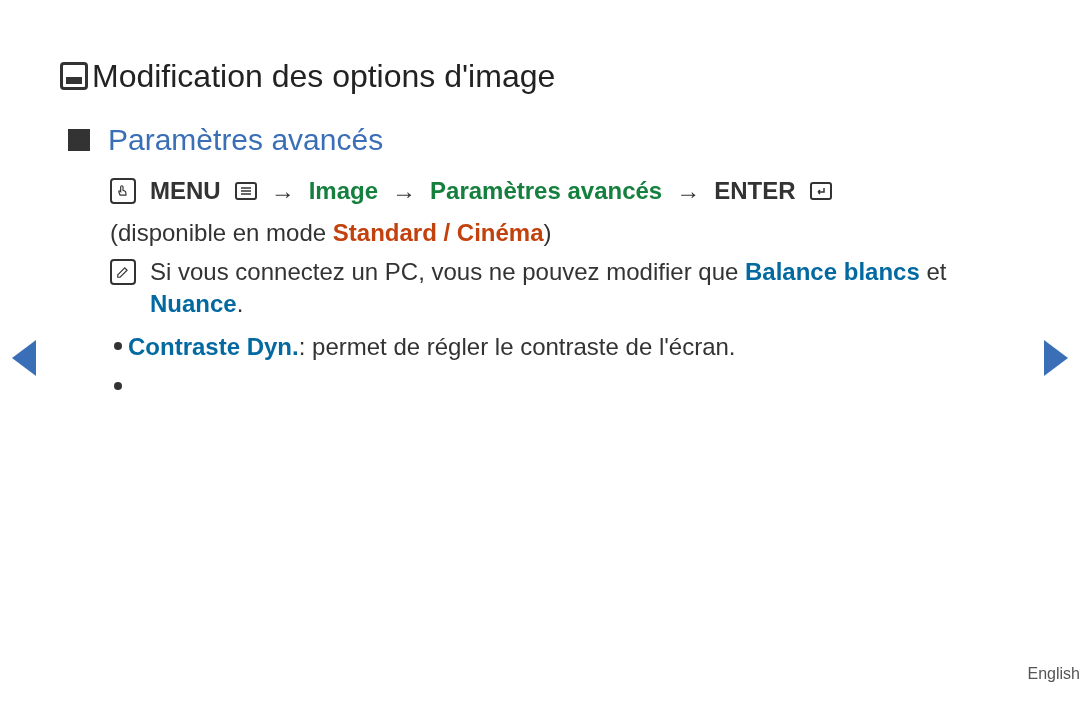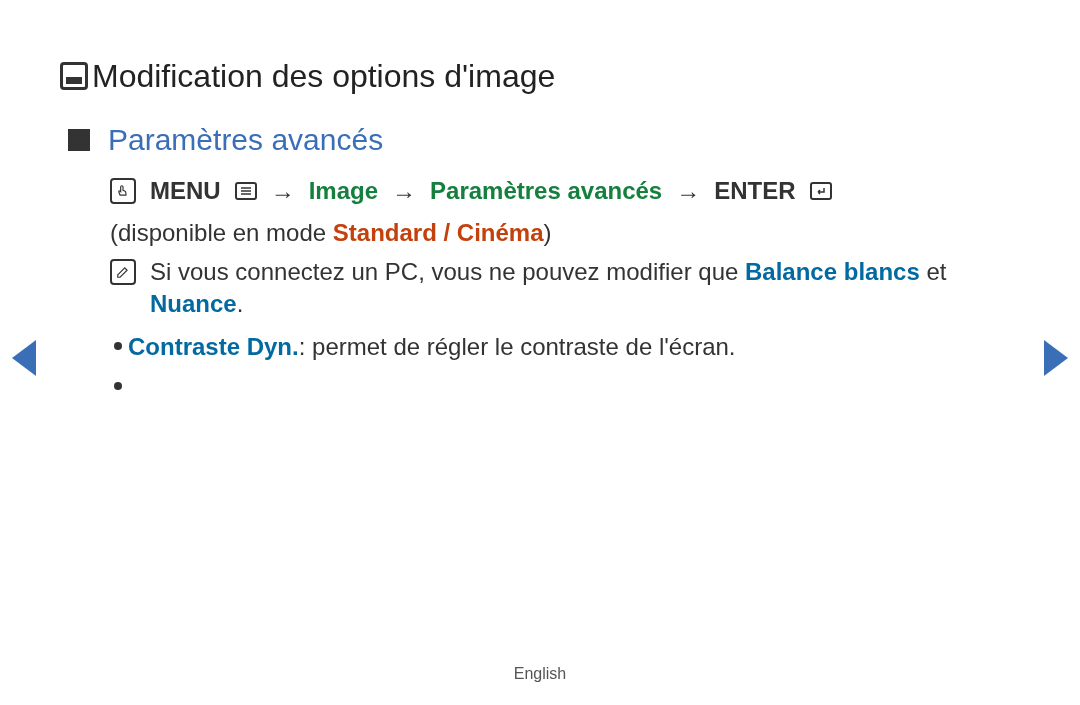--- a/index.html
+++ b/index.html
@@ -135,21 +135,21 @@
     border-right:24px solid #3a6fb7;
   }
   .nav-right{
     right:12px;
     border-left:24px solid #3a6fb7;
   }
   .footer{
     position:absolute;
     bottom:22px;
     left:0; right:0;
-    text-align:center;
+    text-align:right;
     font-size:16px;
     color:#555;
   }
 </style>
 </head>
 <body>
 
 <div class="nav-left"></div>
 <div class="nav-right"></div>
 

